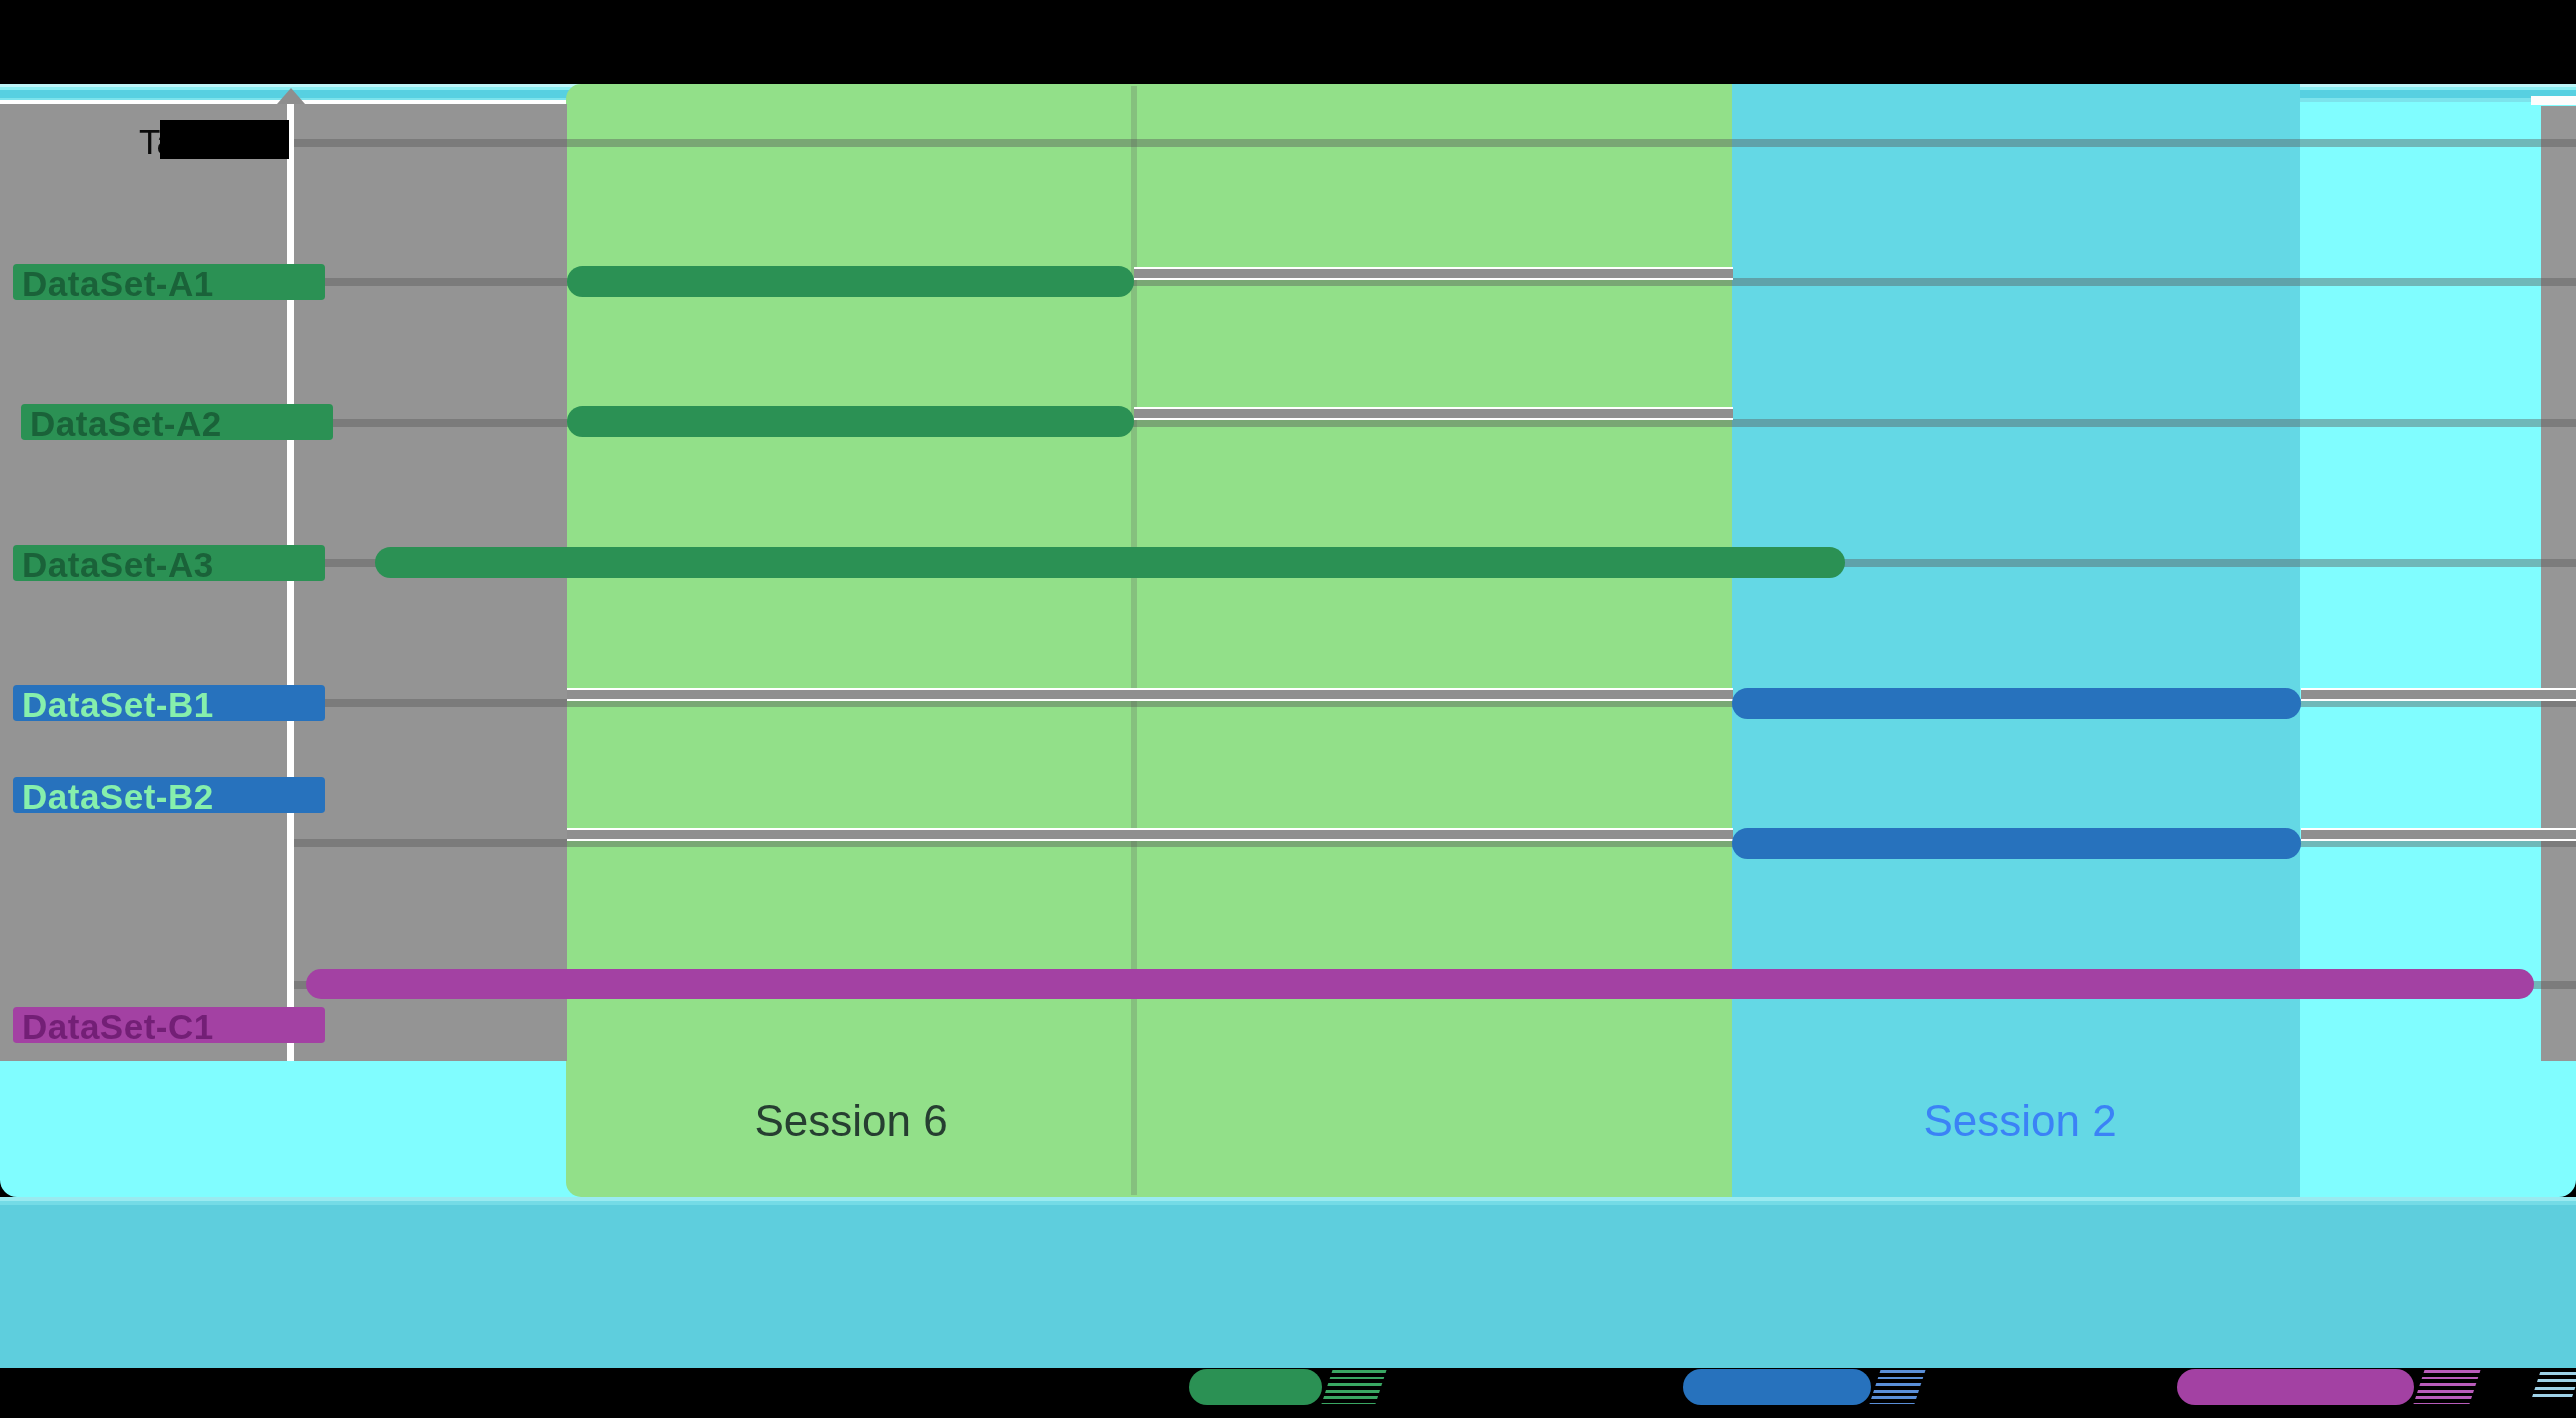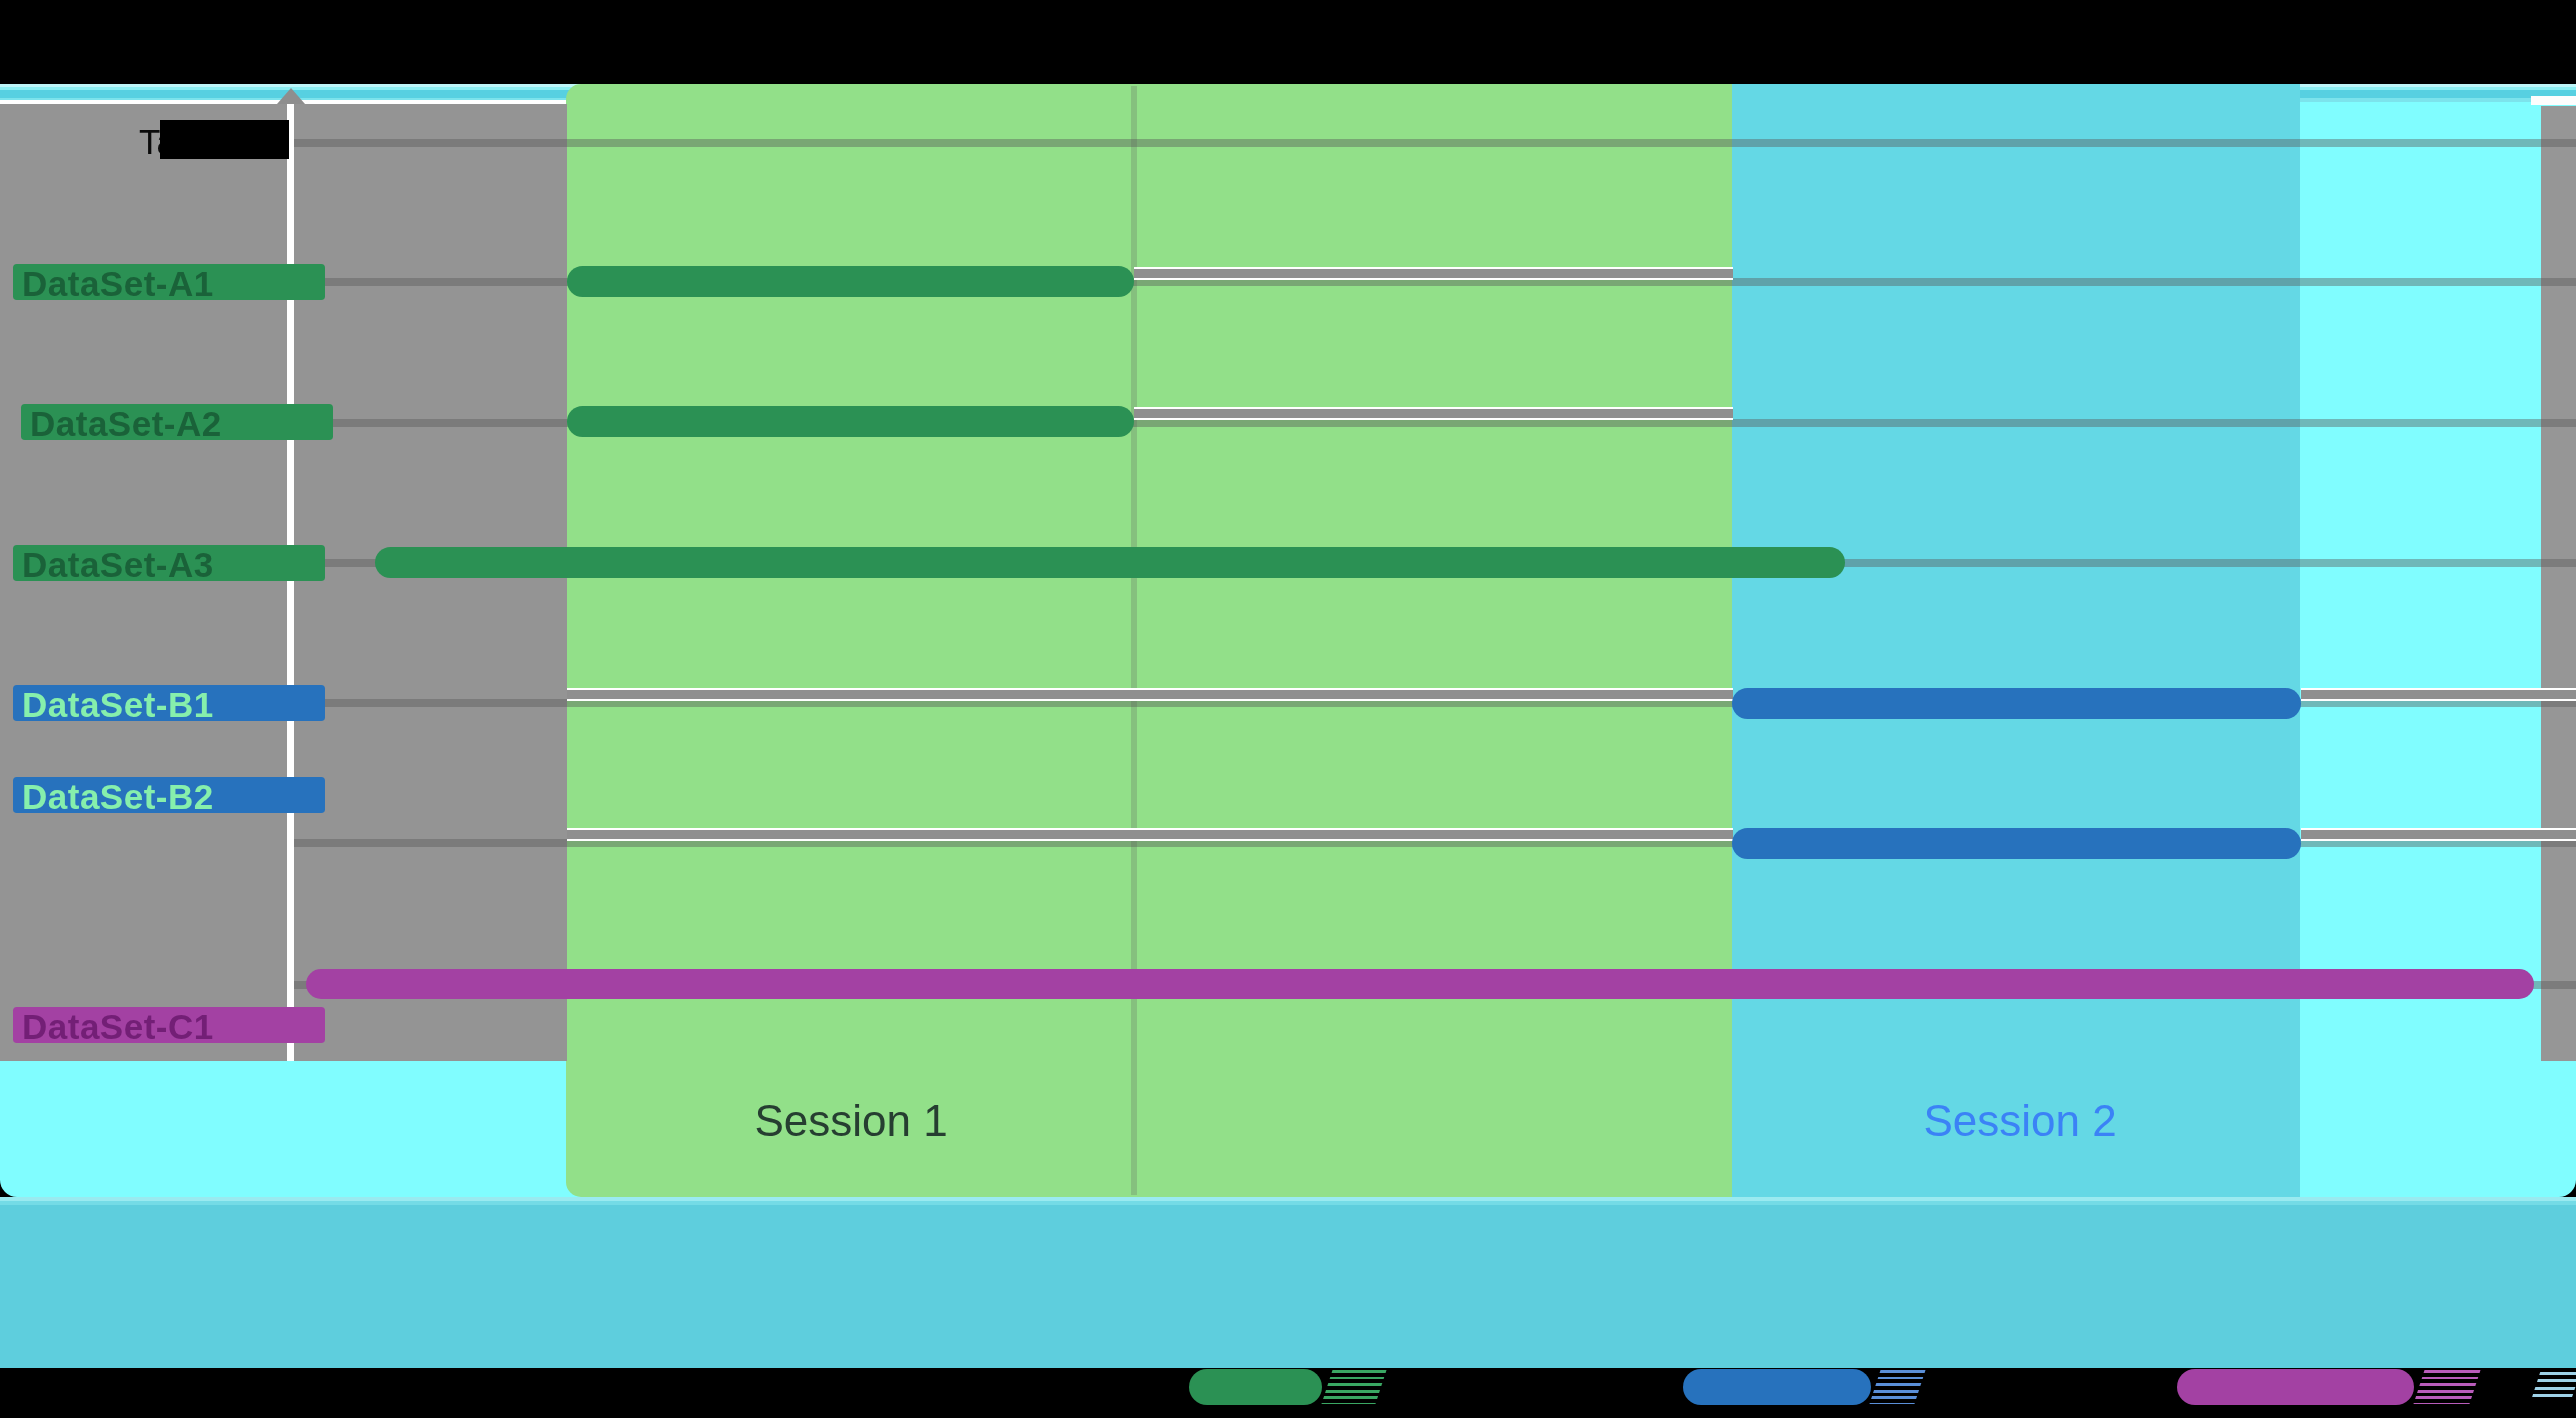--- a/index.html
+++ b/index.html
@@ -149,21 +149,21 @@
   <div class="abs badge badge-blue badge-b2">
     <span>DataSet-B2</span>
   </div>
   <div class="abs badge badge-purple badge-c1">
     <span>DataSet-C1</span>
   </div>
 
   <div class="abs tasks-label">Tasks</div>
   <div class="abs redact-tasks"></div>
 
-  <div class="abs session-label session-1">Session 1</div>
+  <div class="abs session-label session-1">Session 6</div>
   <div class="abs session-label session-2">Session 2</div>
 
   <div class="abs redact-title"></div>
 
   <div class="abs bottom-band"></div>
   <div class="abs bottom-black"></div>
   <div class="abs pill pill-green"></div>
   <div class="abs streak streak-green"></div>
   <div class="abs pill pill-blue"></div>
   <div class="abs streak streak-blue"></div>

